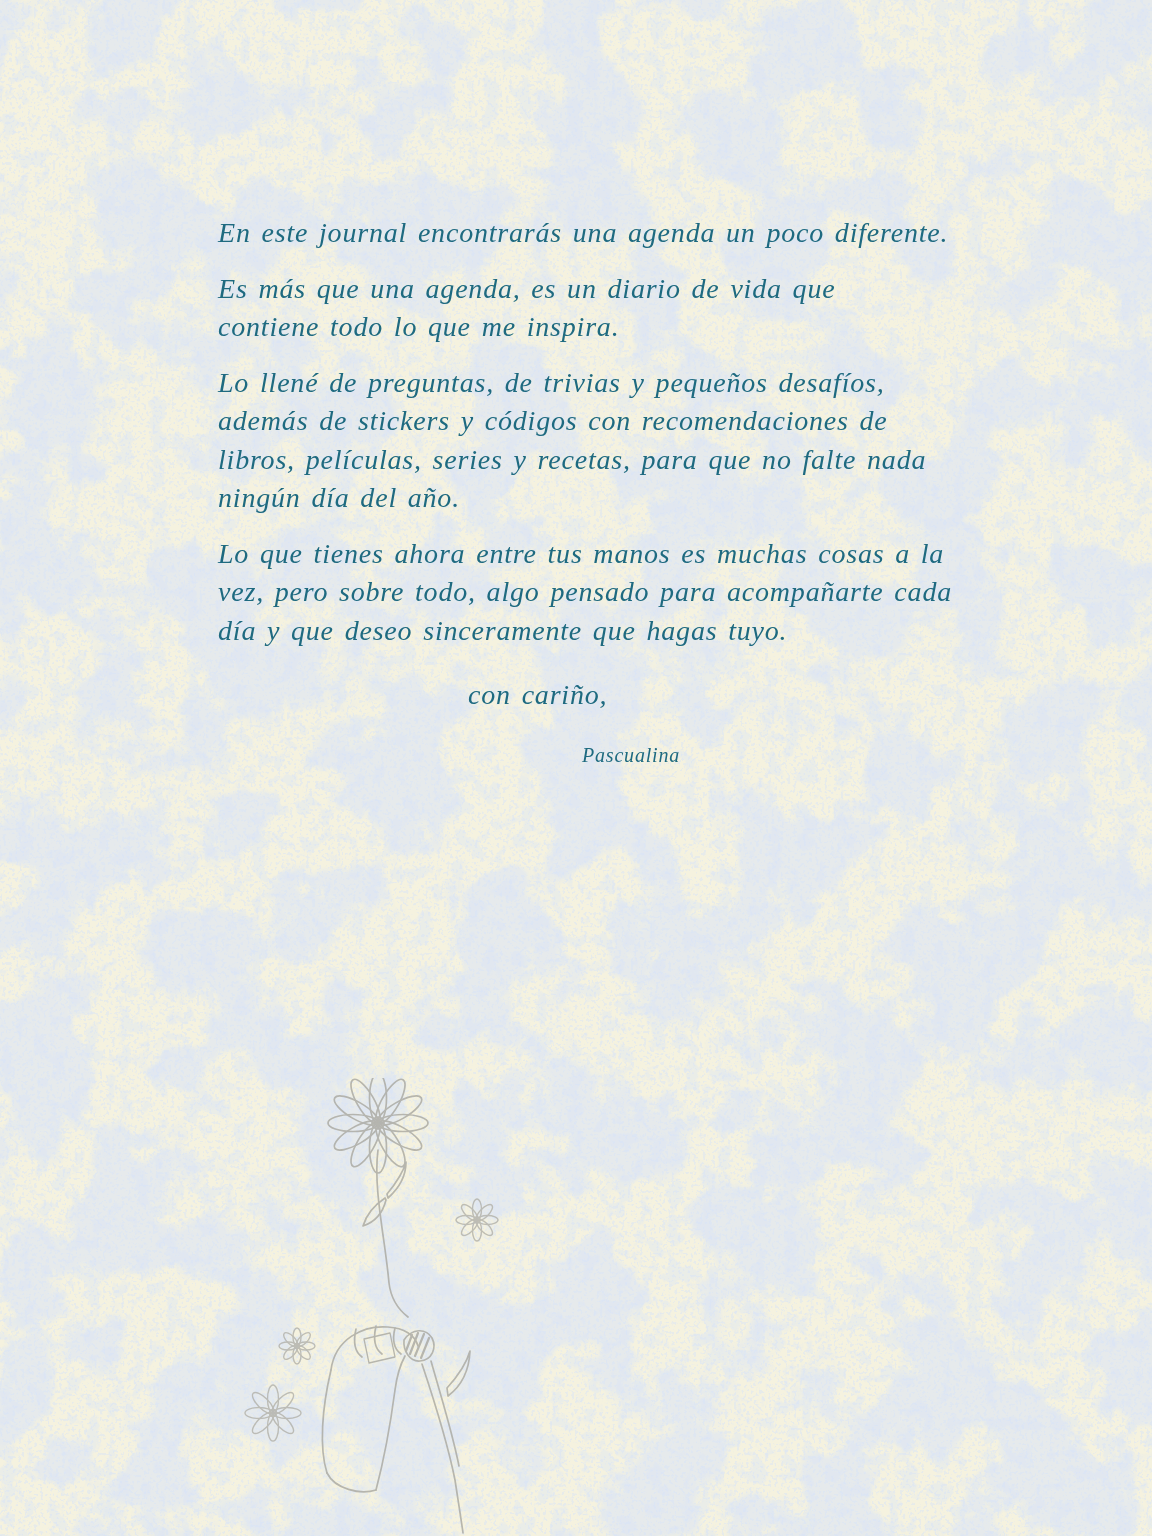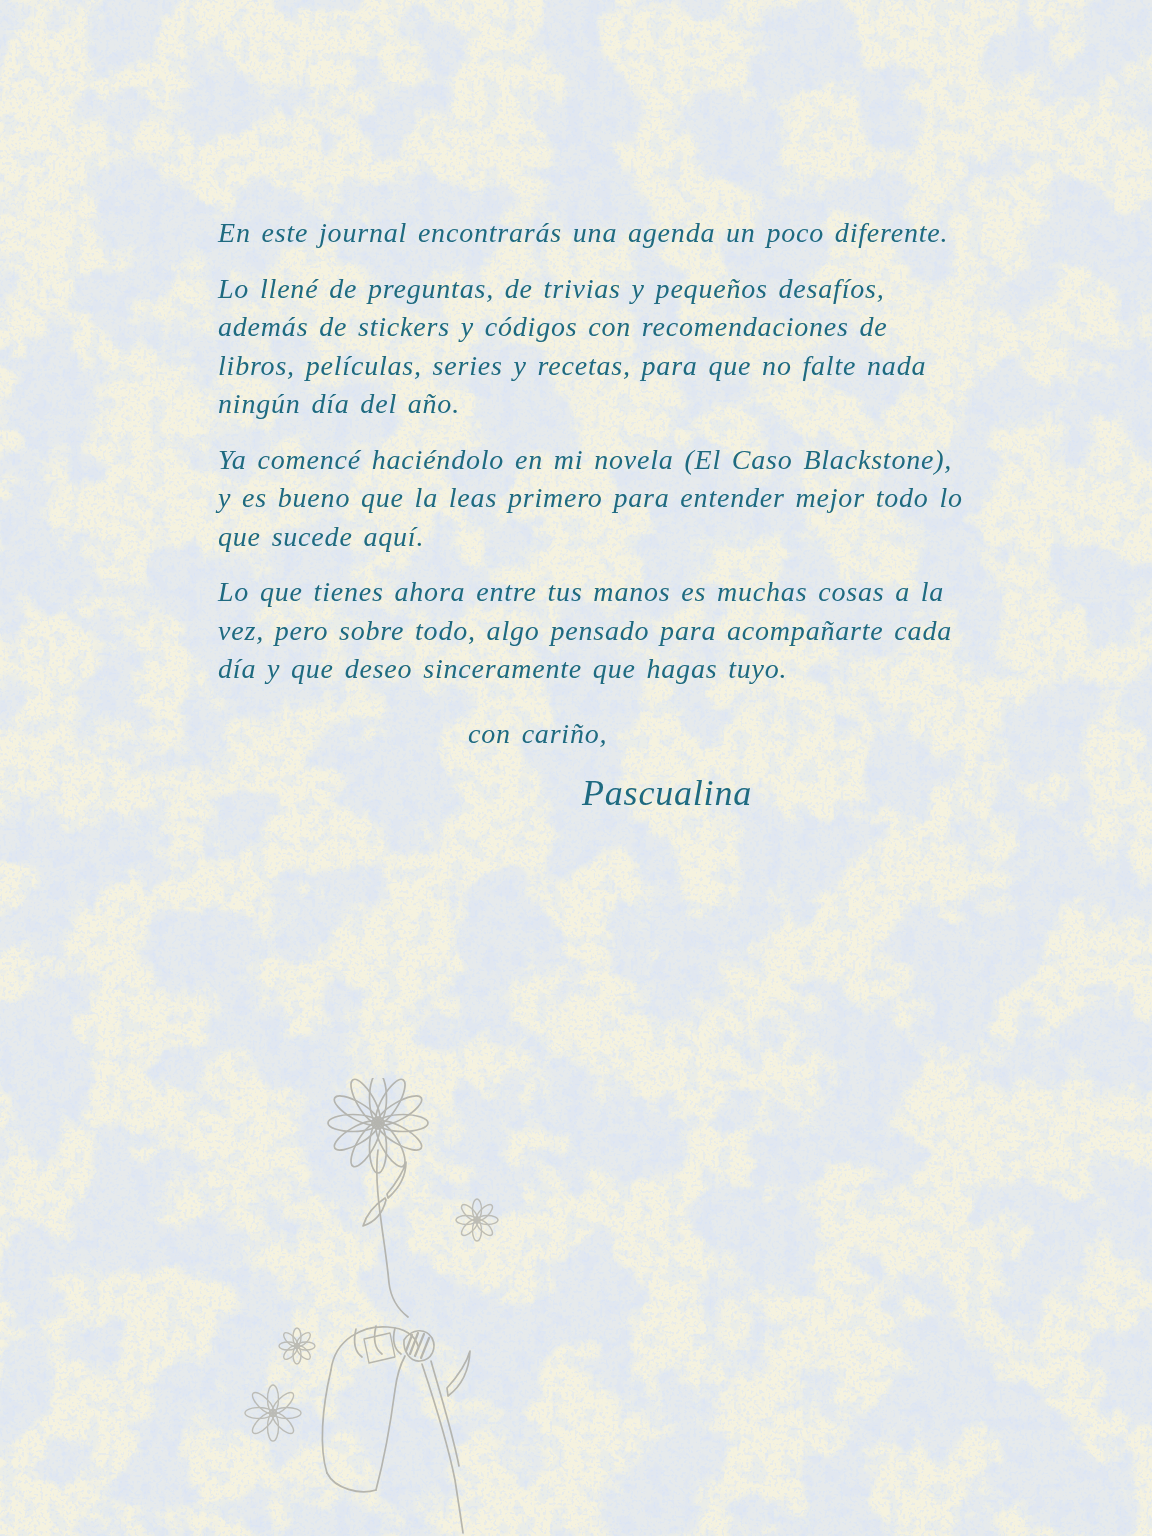--- a/index.html
+++ b/index.html
@@ -46,21 +46,21 @@
   .letter p.para {
     margin: 0 0 17px 0;
     white-space: pre-line;
   }
   .closing {
     margin: 26px 0 4px 250px;
     white-space: pre-line;
   }
   .signature {
     margin: 21px 0 0 364px;
-    font-size: 36px;
+    font-size: 20px;
     white-space: pre-line;
   }
 </style>
 </head>
 <body>
 
 <div class="page">
 
   <svg class="texture" width="1152" height="1536" viewBox="0 0 1152 1536" xmlns="http://www.w3.org/2000/svg">
     <defs>
@@ -171,27 +171,26 @@
         <ellipse cx="252" cy="131.5" rx="4.5" ry="10.5" transform="rotate(225 252 142)"></ellipse>
         <ellipse cx="252" cy="131.5" rx="4.5" ry="10.5" transform="rotate(270 252 142)"></ellipse>
         <ellipse cx="252" cy="131.5" rx="4.5" ry="10.5" transform="rotate(315 252 142)"></ellipse>
       </g>
       <circle cx="252" cy="142" r="3"></circle>
     </g>
   </svg>
 
   <div class="letter">
     <p class="para">En este journal encontrarás una agenda un poco diferente.</p>
+    <p class="para">Es más que una agenda, es un diario de vida que
+contiene todo lo que me inspira.</p>
     <p class="para">Lo llené de preguntas, de trivias y pequeños desafíos,
 además de stickers y códigos con recomendaciones de
 libros, películas, series y recetas, para que no falte nada
 ningún día del año.</p>
-    <p class="para">Ya comencé haciéndolo en mi novela (El Caso Blackstone),
-y es bueno que la leas primero para entender mejor todo lo
-que sucede aquí.</p>
     <p class="para">Lo que tienes ahora entre tus manos es muchas cosas a la
 vez, pero sobre todo, algo pensado para acompañarte cada
 día y que deseo sinceramente que hagas tuyo.</p>
     <div class="closing">con cariño,</div>
     <div class="signature">Pascualina</div>
   </div>
 
 </div>
 
 </body></html>

